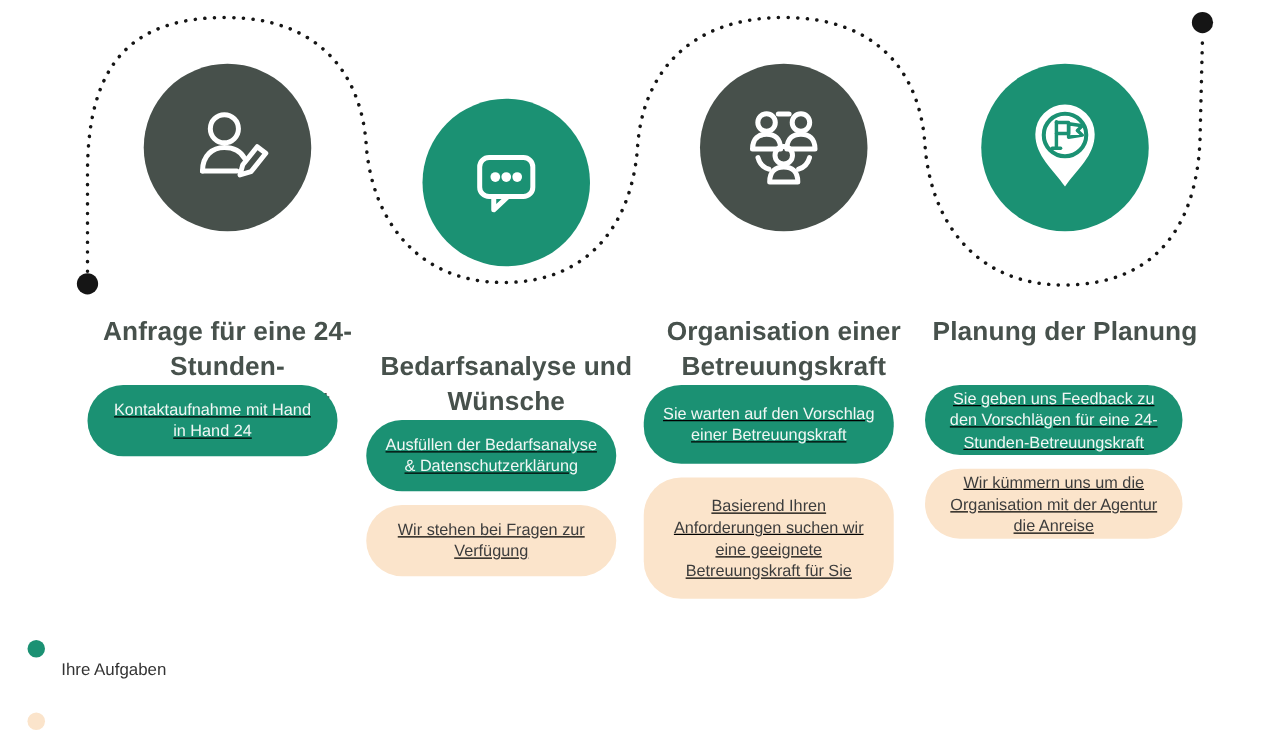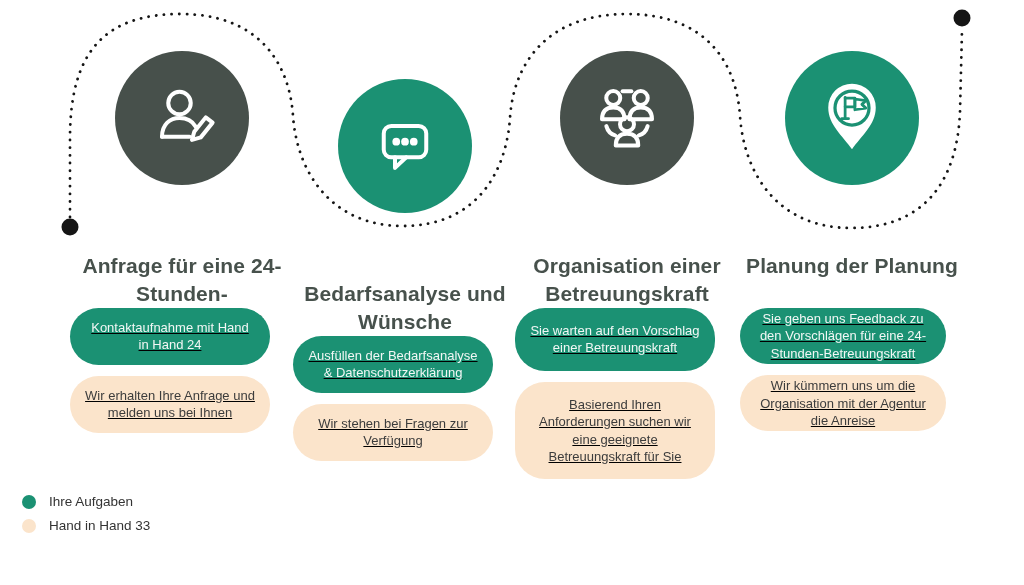--- a/index.html
+++ b/index.html
@@ -31,21 +31,21 @@
     box-sizing:border-box;border-radius:30px;padding:11px 15px;max-width:200px;
     font-size:13px;line-height:1.34;text-align:center;
   }
   .pill.customer{background:#1B9173;color:#F2F7F5;}
   .pill.company{background:#FBE4CB;color:#3C3C3C;}
   .col3 .pill{padding:14px 13px;}
   .col4 .pill{padding:2px 13px;max-width:206px;}
   #legend{position:absolute;left:22px;top:494px;z-index:1;display:flex;flex-direction:column;gap:9px;}
   .legend-row{display:flex;align-items:center;gap:13px;}
   .legend-dot{width:14px;height:14px;border-radius:50%;flex:0 0 auto;}
-  .legend-label{font-size:13.5px;color:#333333;}
+  .legend-label{font-size:13.5px;color:#333333;margin-top:34px;}
 </style>
 </head>
 <body>
 
 <div id="canvas">
 
   <svg id="flow-svg" width="1024" height="585" viewBox="0 0 1024 585">
     <path d="M 70 217 L 70 138
              C 70 48, 108 14, 181 14
              C 254 14, 289 58, 293 116
@@ -68,21 +68,20 @@
           <path d="M16 47 c0 -10 6.5 -15 14 -15 c6 0 10.5 2.5 13 7"></path>
           <path d="M16 47 h22"></path>
           <path d="M40 49.5 l1.8 -6.5 L51 31.5 l5.5 4.2 L47 47.5 l-7 2 z"></path>
         </g>
       </svg>
     </div>
     <div class="step-title">Anfrage für eine 24-
 Stunden- Betreuungskraft</div>
     <div class="pills">
       <div class="pill customer">Kontaktaufnahme mit Hand in Hand 24</div>
-      <div class="pill company">Wir erhalten Ihre Anfrage und melden uns bei Ihnen</div>
     </div>
   </div>
 
   <div class="col col2">
     <div class="circle green">
       <svg viewBox="0 0 64 64">
         <g fill="none" stroke="#ffffff" stroke-width="3.2" stroke-linecap="round" stroke-linejoin="round">
           <rect x="15" y="16" width="34" height="25" rx="6"></rect>
           <path d="M24 41 v8.5 l9 -8.5"></path>
         </g>

